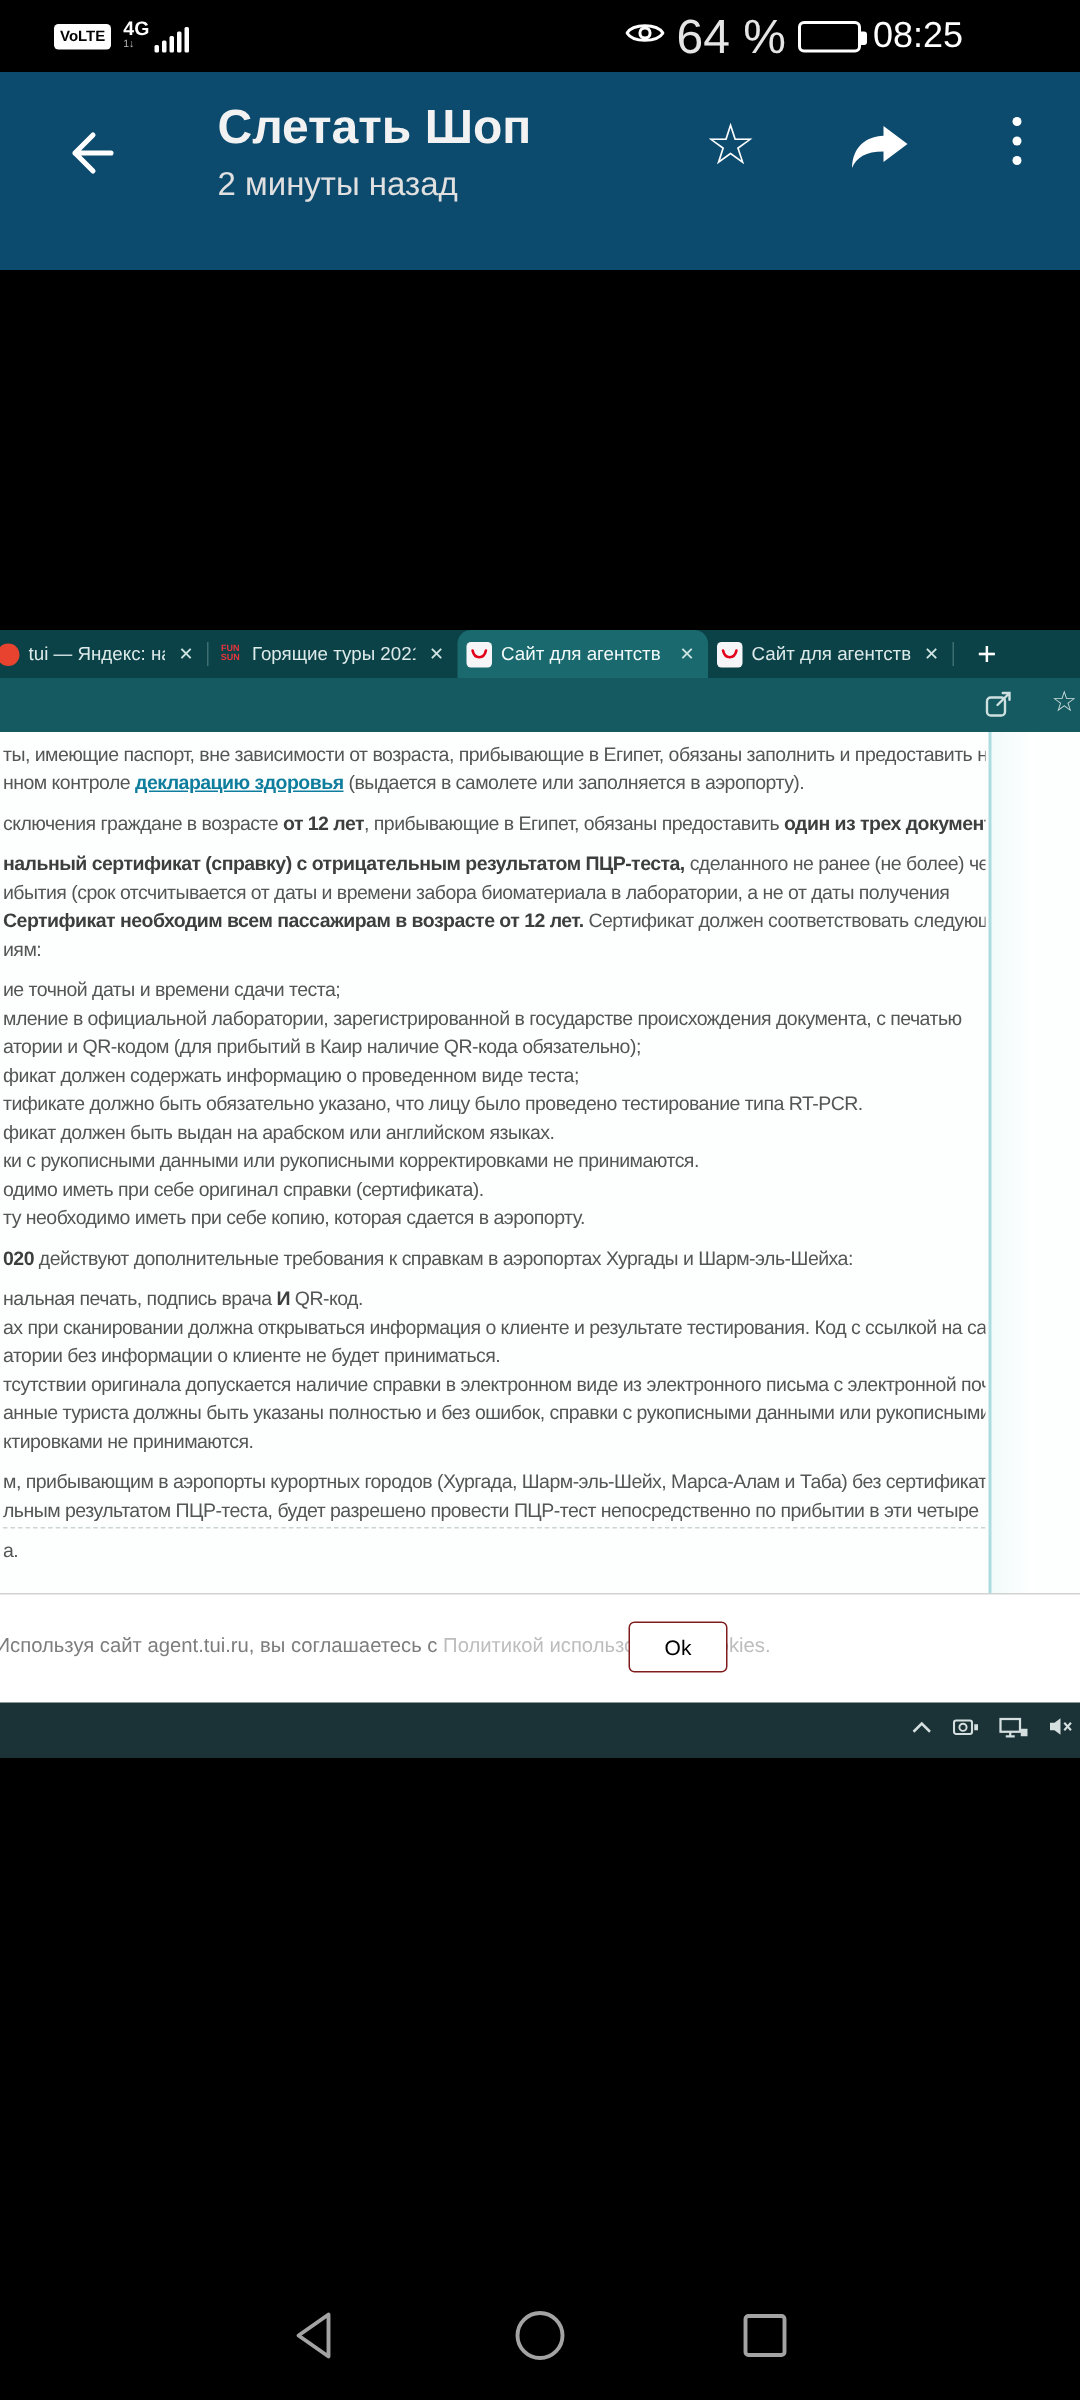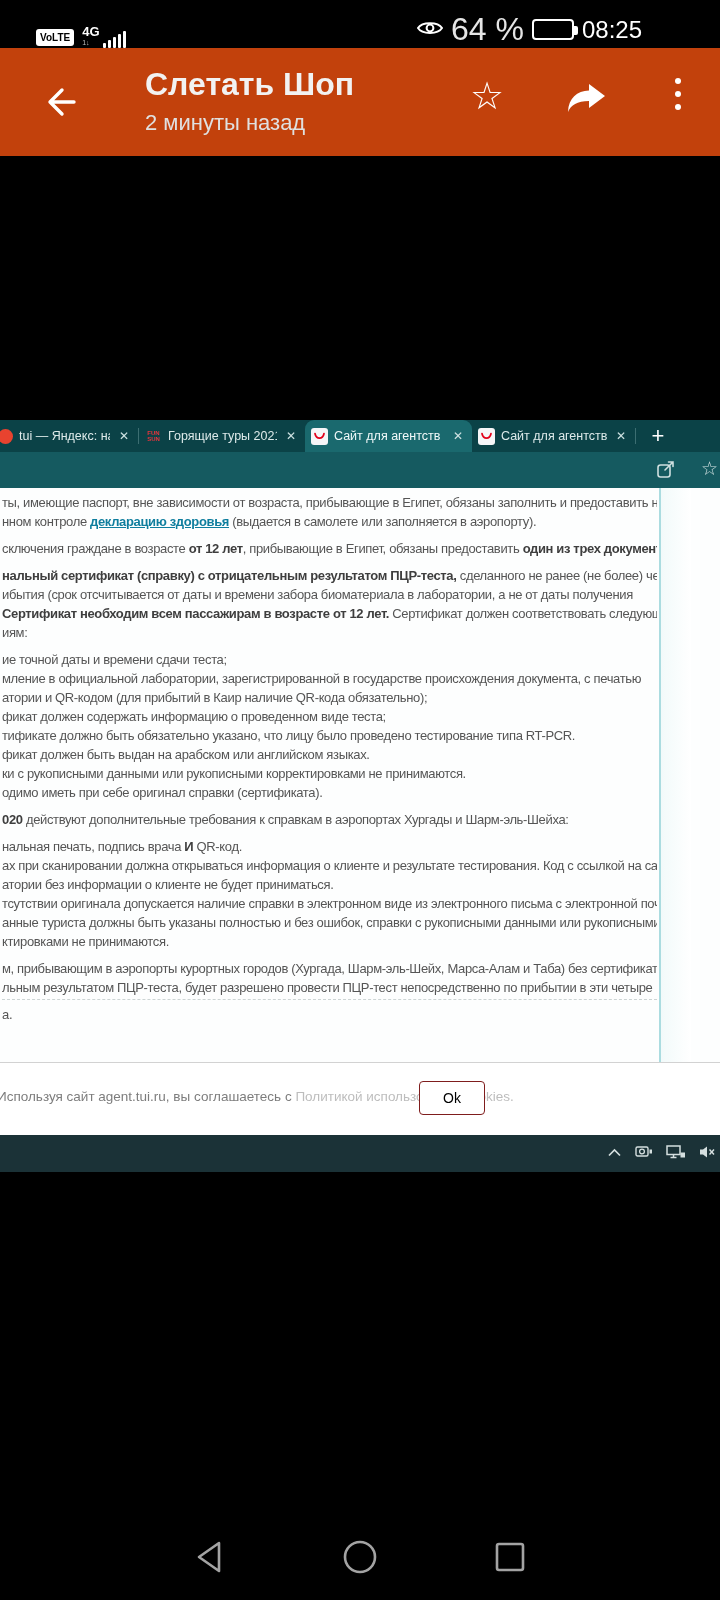--- a/index.html
+++ b/index.html
@@ -1,37 +1,37 @@
 <!DOCTYPE html>
 <html><head>
 <meta charset="utf-8">
 <style>
   html,body{margin:0;padding:0;background:#000;}
   body{width:720px;height:1600px;position:relative;overflow:hidden;
        font-family:"Liberation Sans",sans-serif;-webkit-font-smoothing:antialiased;}
 
   
   .status-bar{position:absolute;top:0;left:0;width:652px;height:48px;background:#000;
-              display:flex;align-items:flex-end;justify-content:space-between;padding:0 10px;box-sizing:border-box;}
+              display:flex;align-items:center;justify-content:space-between;padding:0 10px;box-sizing:border-box;}
   .sb-left,.sb-right{display:flex;align-items:center;gap:8px;}
   .volte-badge{background:#fff;color:#000;font-weight:bold;font-size:10px;border-radius:3px;
                padding:3px 4px;letter-spacing:0;margin-left:26px;}
   .net-wrap{display:flex;align-items:flex-end;gap:3px;}
   .net-4g{color:#fff;font-size:13px;font-weight:bold;line-height:11px;text-align:left;}
   .net-sub{display:block;font-size:7px;color:#bbb;font-weight:normal;}
   .sig-bars{display:flex;align-items:flex-end;gap:2px;height:18px;}
   .sig-bars i{display:block;width:3px;background:#fff;border-radius:1px;}
   .pct{color:#e5e5e5;font-size:32px;}
   .battery{width:42px;height:21px;border:2px solid #fff;border-radius:4px;position:relative;box-sizing:border-box;padding:2px;}
   .battery .fill{height:100%;width:64%;background:#fff;border-radius:1px;}
   .battery .tip{position:absolute;right:-6px;top:5px;width:4px;height:9px;background:#fff;border-radius:0 2px 2px 0;}
   .time{color:#fff;font-size:24px;}
 
   
-  .app-header{position:absolute;top:48px;left:0;width:720px;height:108px;background:#c2410c;}
+  .app-header{position:absolute;top:48px;left:0;width:720px;height:132px;background:#0c4a6e;}
   .back-btn{position:absolute;left:38px;top:34px;width:40px;height:40px;}
   .hdr-title{position:absolute;left:145px;top:18px;color:#f2f2f2;font-size:32px;font-weight:bold;}
   .hdr-sub{position:absolute;left:145px;top:62px;color:#e0e0e0;font-size:22px;}
   .hdr-star{position:absolute;left:470px;top:26px;color:#fff;font-size:38px;font-family:"DejaVu Sans",sans-serif;}
   .hdr-share{position:absolute;left:565px;top:32px;}
   .kebab{position:absolute;left:668px;top:30px;width:20px;height:48px;display:flex;flex-direction:column;align-items:center;gap:7px;}
   .kebab i{width:6px;height:6px;border-radius:50%;background:#fff;display:block;}
 
   
   .shot{position:absolute;top:420px;left:0;width:720px;height:752px;background:#fff;overflow:hidden;}
@@ -194,20 +194,21 @@
         <div class="line"><span>иям:</span></div>
         <div class="spacer"></div>
         <div class="line"><span>ие точной даты и времени сдачи теста;</span></div>
         <div class="line"><span>мление в официальной лаборатории, зарегистрированной в государстве происхождения документа, с печатью</span></div>
         <div class="line"><span>атории и QR-кодом (для прибытий в Каир наличие QR-кода обязательно);</span></div>
         <div class="line"><span>фикат должен содержать информацию о проведенном виде теста;</span></div>
         <div class="line"><span>тификате должно быть обязательно указано, что лицу было проведено тестирование типа RT-PCR.</span></div>
         <div class="line"><span>фикат должен быть выдан на арабском или английском языках.</span></div>
         <div class="line"><span>ки с рукописными данными или рукописными корректировками не принимаются.</span></div>
         <div class="line"><span>одимо иметь при себе оригинал справки (сертификата).</span></div>
+        <div class="line"><span>ту необходимо иметь при себе копию, которая сдается в аэропорту.</span></div>
         <div class="spacer"></div>
         <div class="line"><span class="b">020</span><span> действуют дополнительные требования к справкам в аэропортах Хургады и Шарм-эль-Шейха:</span></div>
         <div class="spacer"></div>
         <div class="line"><span>нальная печать, подпись врача </span><span class="b">И</span><span> QR-код.</span></div>
         <div class="line"><span>ах при сканировании должна открываться информация о клиенте и результате тестирования. Код с ссылкой на сайт</span></div>
         <div class="line"><span>атории без информации о клиенте не будет приниматься.</span></div>
         <div class="line"><span>тсутствии оригинала допускается наличие справки в электронном виде из электронного письма с электронной почты</span></div>
         <div class="line"><span>анные туриста должны быть указаны полностью и без ошибок, справки с рукописными данными или рукописными</span></div>
         <div class="line"><span>ктировками не принимаются.</span></div>
         <div class="spacer"></div>

